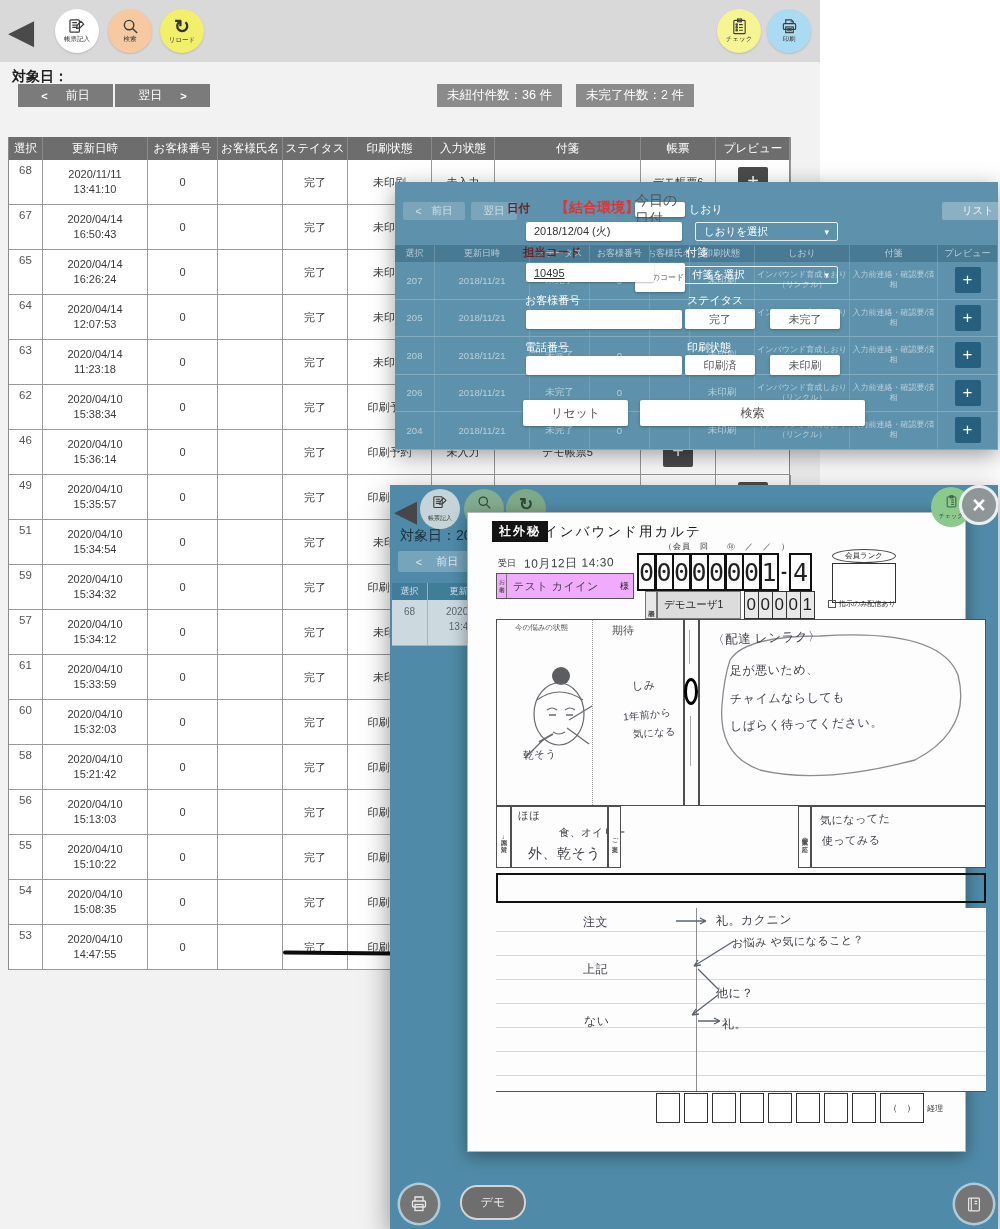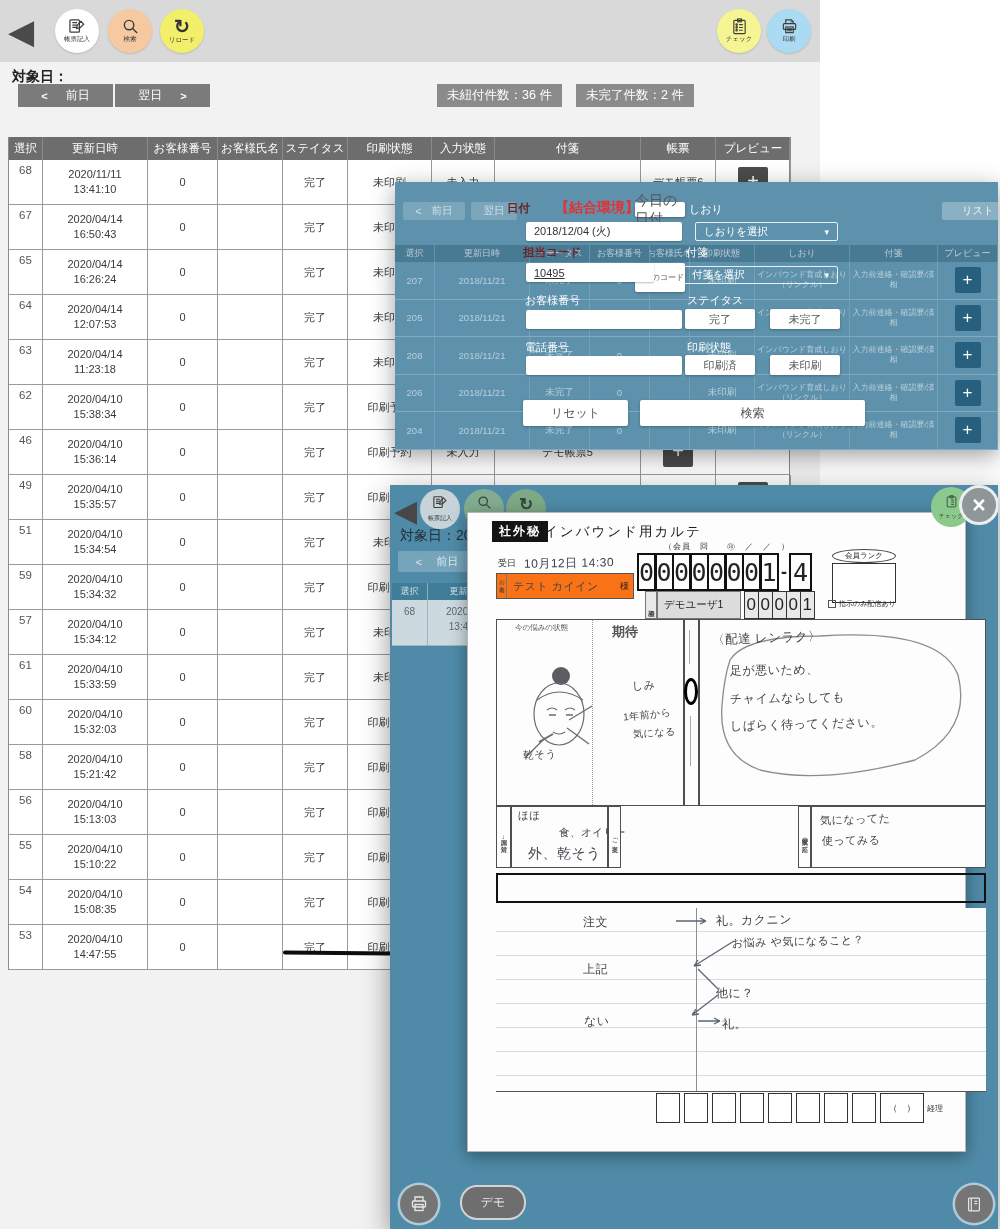--- a/index.html
+++ b/index.html
@@ -102,21 +102,21 @@
   .mboxes { display:flex; align-items:center; }
   .mbox { width:20px; height:38px; border:2.5px solid #101010; margin-left:-2.5px; font-size:25px;
           display:flex; align-items:center; justify-content:center; font-family:"DejaVu Sans Mono", monospace; }
   .mhy { font-size:18px; font-weight:bold; margin:0 2px; }
   .sbox { width:23px; height:38px; border:2.5px solid #101010; font-size:25px; display:flex;
           align-items:center; justify-content:center; font-family:"DejaVu Sans Mono", monospace; }
   .rank-oval { border:1px solid #444; border-radius:50%; width:64px; height:14px; font-size:7.5px;
                display:flex; align-items:center; justify-content:center; background:#fff; }
   .rank-box { border:1.5px solid #333; width:64px; height:40px; background:#fff; }
   .hw { color:#41414b; font-size:12px; letter-spacing:.5px; white-space:nowrap; }
-  .nbox { border:1px solid #555; display:flex; align-items:stretch; background:#f97316; }
+  .nbox { border:1px solid #555; display:flex; align-items:stretch; background:#f0abfc; }
   .nbox .vlab { writing-mode:vertical-rl; font-size:6px; color:#444; border-right:1px solid #777;
                 padding:1px 0; display:flex; align-items:center; }
   .nbox .nval { flex:1; display:flex; align-items:center; padding-left:6px; }
   .staffbox { background:#dcdcdc; border:1px solid #777; font-size:10.5px; display:flex;
               align-items:center; padding-left:6px; }
   .dboxes { display:flex; }
   .dbox { width:15.5px; height:28px; border:1.5px solid #333; margin-left:-1.5px; background:#e8e8e8;
           font-size:17px; display:flex; align-items:center; justify-content:center; }
   .chk { width:8px; height:8px; border:1px solid #555; display:inline-block; vertical-align:middle; margin-right:3px; }
   .gcell { border:1px solid #4f4f4f; position:absolute; background:#fdfdfd; }
@@ -764,21 +764,21 @@
         <div class="dbox">0</div>
         <div class="dbox">1</div>
       </div>
     <div class="pp" style="left:360px;top:86px;font-size:7px;color:#333;">
       <span class="chk"></span><span>指示のみ配信あり</span>
     </div>
 
     <div class="pp gcell" style="left:28px;top:106px;width:188px;height:187px;">
       <div style="position:absolute;left:18px;top:3px;font-size:7.5px;color:#555;">今の悩みの状態</div>
       <div class="dotted-div" style="position:absolute;left:95px;top:0;height:100%;"></div>
-      <div style="position:absolute;left:115px;top:3px;font-size:13px;color:#555;font-weight:bold;">期待</div>
+      <div style="position:absolute;left:115px;top:3px;font-size:11px;color:#555;">期待</div>
       <svg width="150" height="135" style="position:absolute;left:12px;top:42px;" viewBox="0 0 150 135" fill="none" stroke="#6a6a72" stroke-width="1.2">
         <circle cx="52" cy="14" r="9" fill="#5c5c63" stroke="none"></circle>
         <ellipse cx="50" cy="52" rx="25" ry="31"></ellipse>
         <path d="M28 38q22-16 46 0"></path>
         <path d="M38 48q5-4 10 0M56 48q5-4 10 0"></path>
         <path d="M40 53h7M57 53h7" stroke-width="1.6"></path>
         <path d="M44 70q6 4 12 0"></path>
         <path d="M60 58l23-14"></path>
         <path d="M58 66l22 16"></path>
         <path d="M36 76l-20 20"></path>

